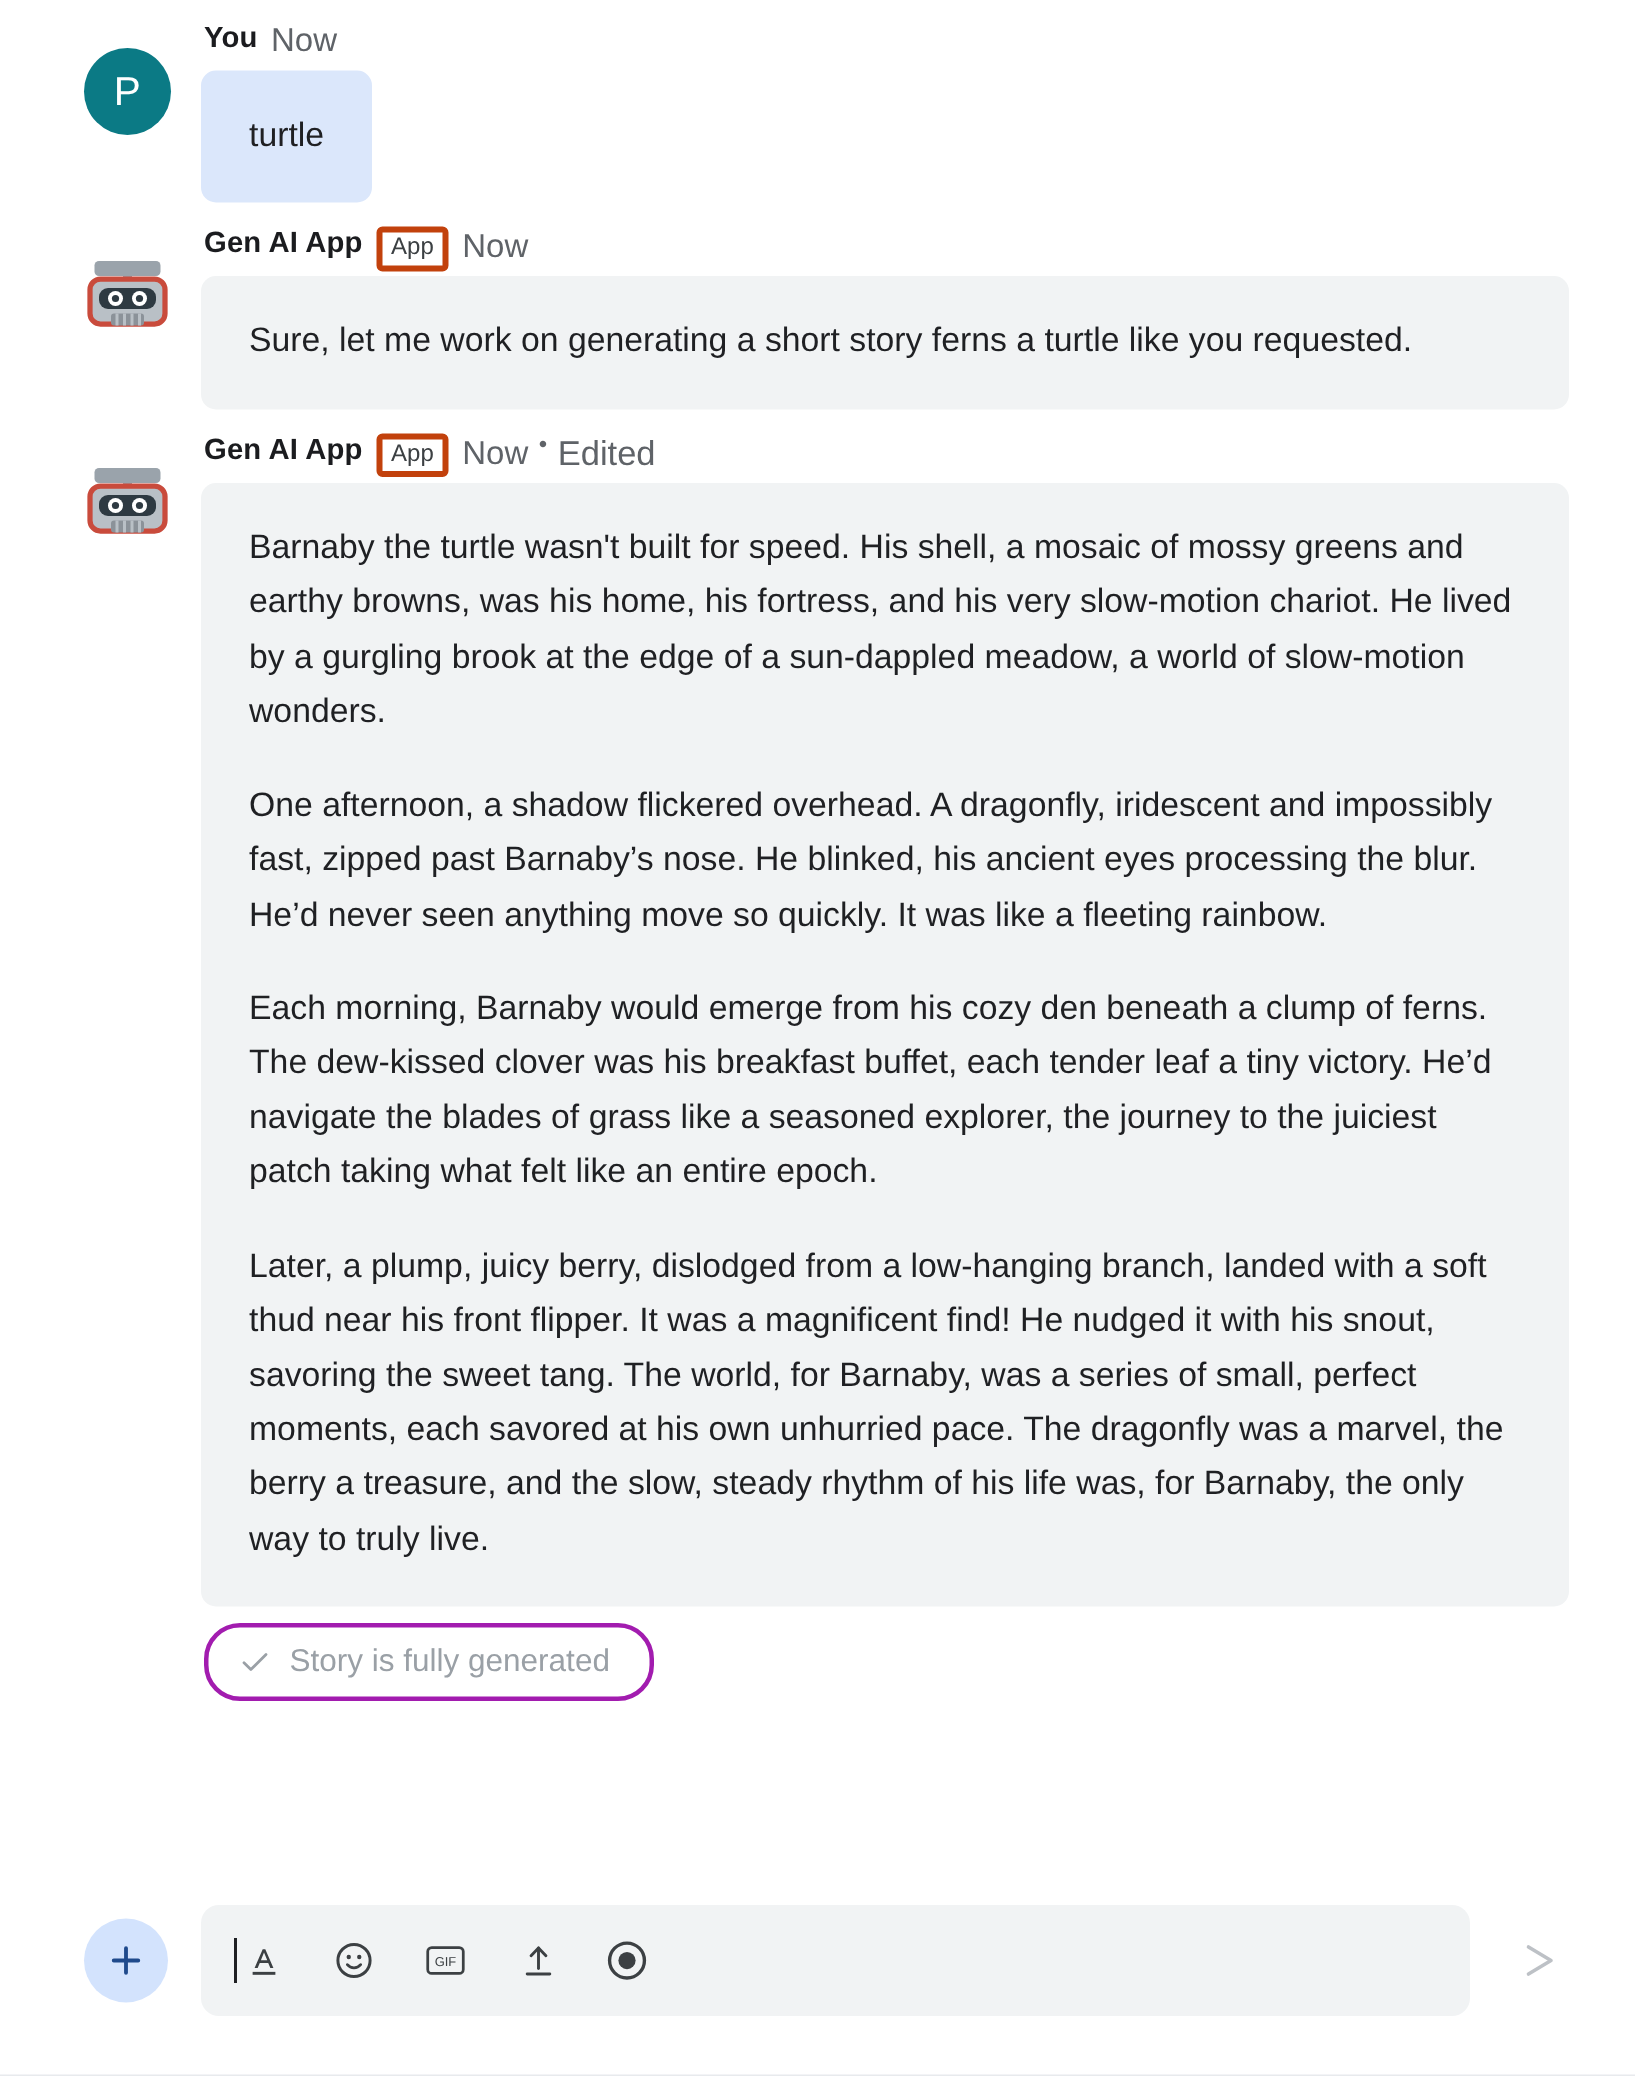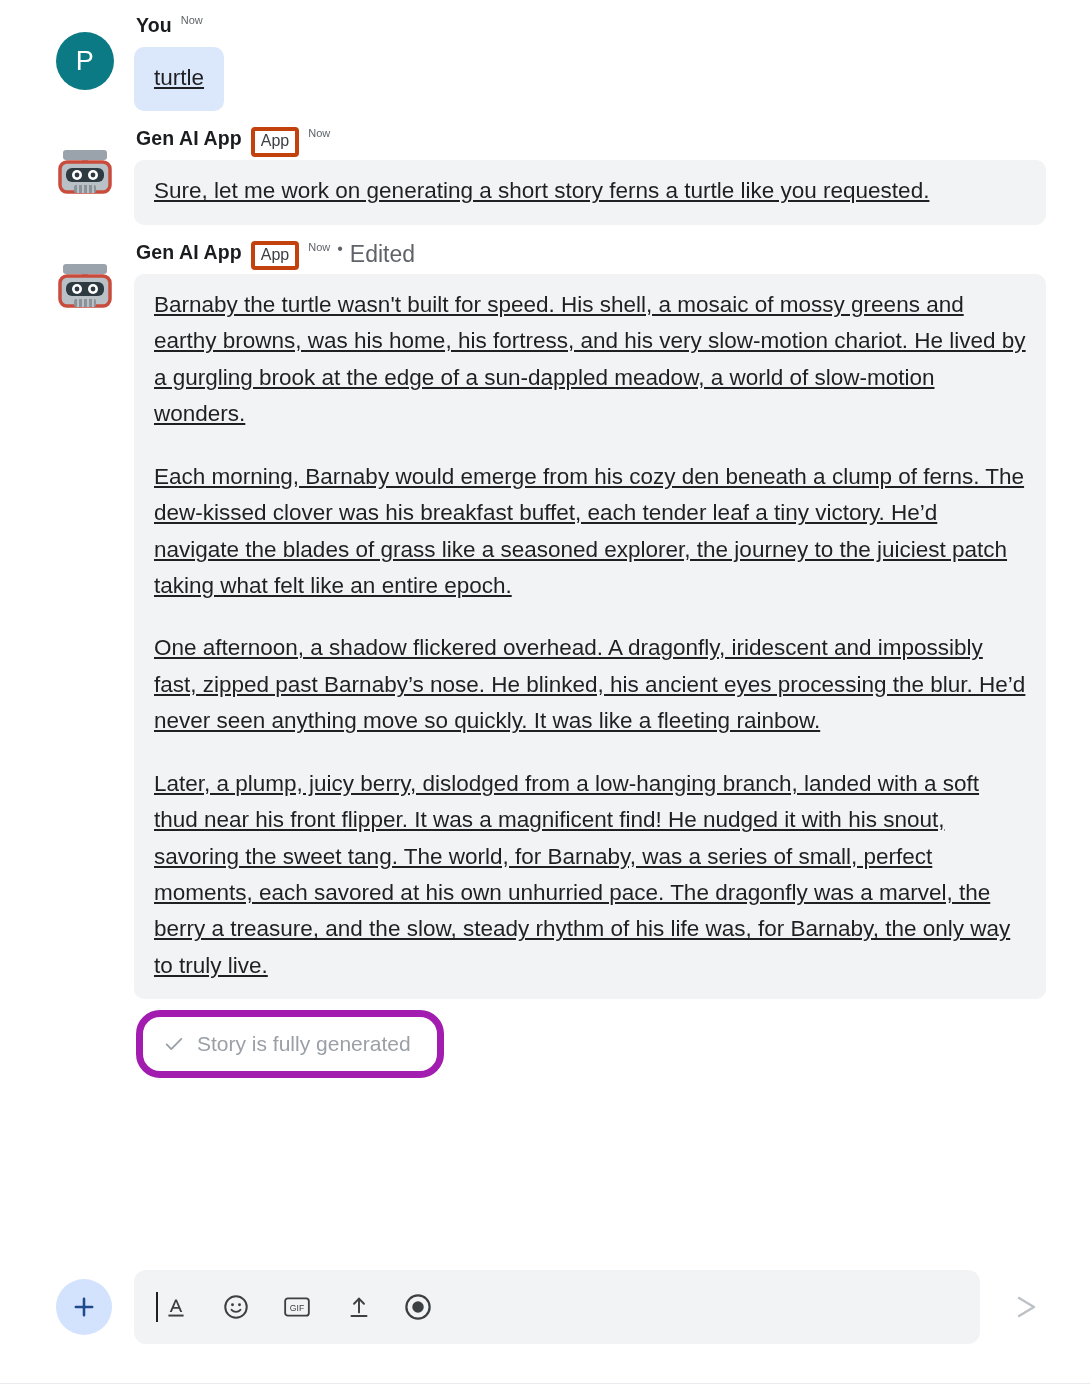--- a/index.html
+++ b/index.html
@@ -83,21 +83,21 @@
     font-size: 16px;
     font-weight: 500;
     color: #3c4043;
     border: 4px solid #c2410c;
     border-radius: 4px;
     padding: 1px 6px 2px 6px;
     line-height: 1.15;
     background: #ffffff;
   }
   .meta .time {
-    font-size: 11px;
+    font-size: 22px;
     color: #5f6368;
     font-weight: 500;
   }
   .meta .dot {
     font-size: 16px;
     color: #5f6368;
     line-height: 1;
     margin: 0 -2px;
   }
   .meta .edited {
@@ -119,34 +119,34 @@
   .bubble.user {
     background: #dbe7fb;
   }
   .bubble.bot {
     background: #f1f3f4;
     display: block;
   }
   .bubble.bot.small {
     display: inline-block;
   }
-  .bubble p { margin: 0; text-decoration: underline; }
+  .bubble p { margin: 12px; }
   .bubble p + p { margin-top: 26px; }
 
   .chip-row {
     margin-top: 11px;
     padding-left: 2px;
   }
   .chip {
     display: inline-flex;
     align-items: center;
     gap: 12px;
-    border: 7px solid #a21caf;
+    border: 3px solid #a21caf;
     border-radius: 24px;
-    height: 68px;
+    height: 52px;
     padding: 0 26px 0 20px;
     background: #ffffff;
     color: #9aa0a6;
     font-size: 21px;
     justify-content: flex-end;
   }
   .chip .check {
     width: 22px;
     height: 22px;
     display: block;
@@ -306,22 +306,22 @@
       <div class="content-col">
         <div class="meta">
           <span class="author">Gen AI App</span>
           <span class="app-tag">App</span>
           <span class="time">Now</span>
           <span class="dot">•</span>
           <span class="edited">Edited</span>
         </div>
         <div class="bubble bot">
           <p>Barnaby the turtle wasn't built for speed. His shell, a mosaic of mossy greens and earthy browns, was his home, his fortress, and his very slow-motion chariot. He lived by a gurgling brook at the edge of a sun-dappled meadow, a world of slow-motion wonders.</p>
+          <p>One afternoon, a shadow flickered overhead. A dragonfly, iridescent and impossibly fast, zipped past Barnaby’s nose. He blinked, his ancient eyes processing the blur. He’d never seen anything move so quickly. It was like a fleeting rainbow.</p>
           <p>Each morning, Barnaby would emerge from his cozy den beneath a clump of ferns. The dew-kissed clover was his breakfast buffet, each tender leaf a tiny victory. He’d navigate the blades of grass like a seasoned explorer, the journey to the juiciest patch taking what felt like an entire epoch.</p>
-          <p>One afternoon, a shadow flickered overhead. A dragonfly, iridescent and impossibly fast, zipped past Barnaby’s nose. He blinked, his ancient eyes processing the blur. He’d never seen anything move so quickly. It was like a fleeting rainbow.</p>
           <p>Later, a plump, juicy berry, dislodged from a low-hanging branch, landed with a soft thud near his front flipper. It was a magnificent find! He nudged it with his snout, savoring the sweet tang. The world, for Barnaby, was a series of small, perfect moments, each savored at his own unhurried pace. The dragonfly was a marvel, the berry a treasure, and the slow, steady rhythm of his life was, for Barnaby, the only way to truly live.</p>
         </div>
 
         <div class="chip-row">
           <div class="chip">
             <svg class="check" viewBox="0 0 24 24">
               <path d="M4 12.5l5 5L20 6.5" fill="none" stroke="#9aa0a6" stroke-width="2" stroke-linecap="round" stroke-linejoin="round"></path>
             </svg>
             <span>Story is fully generated</span>
           </div>

